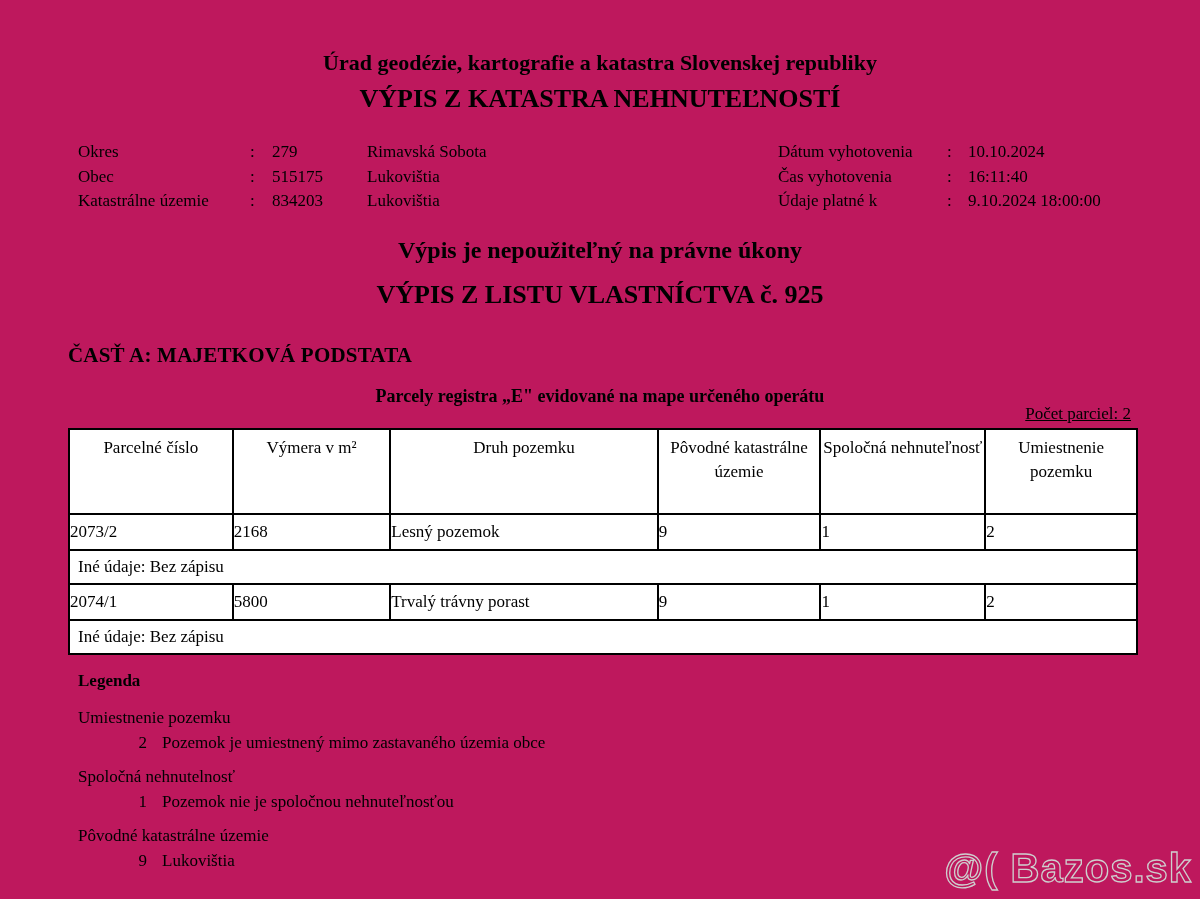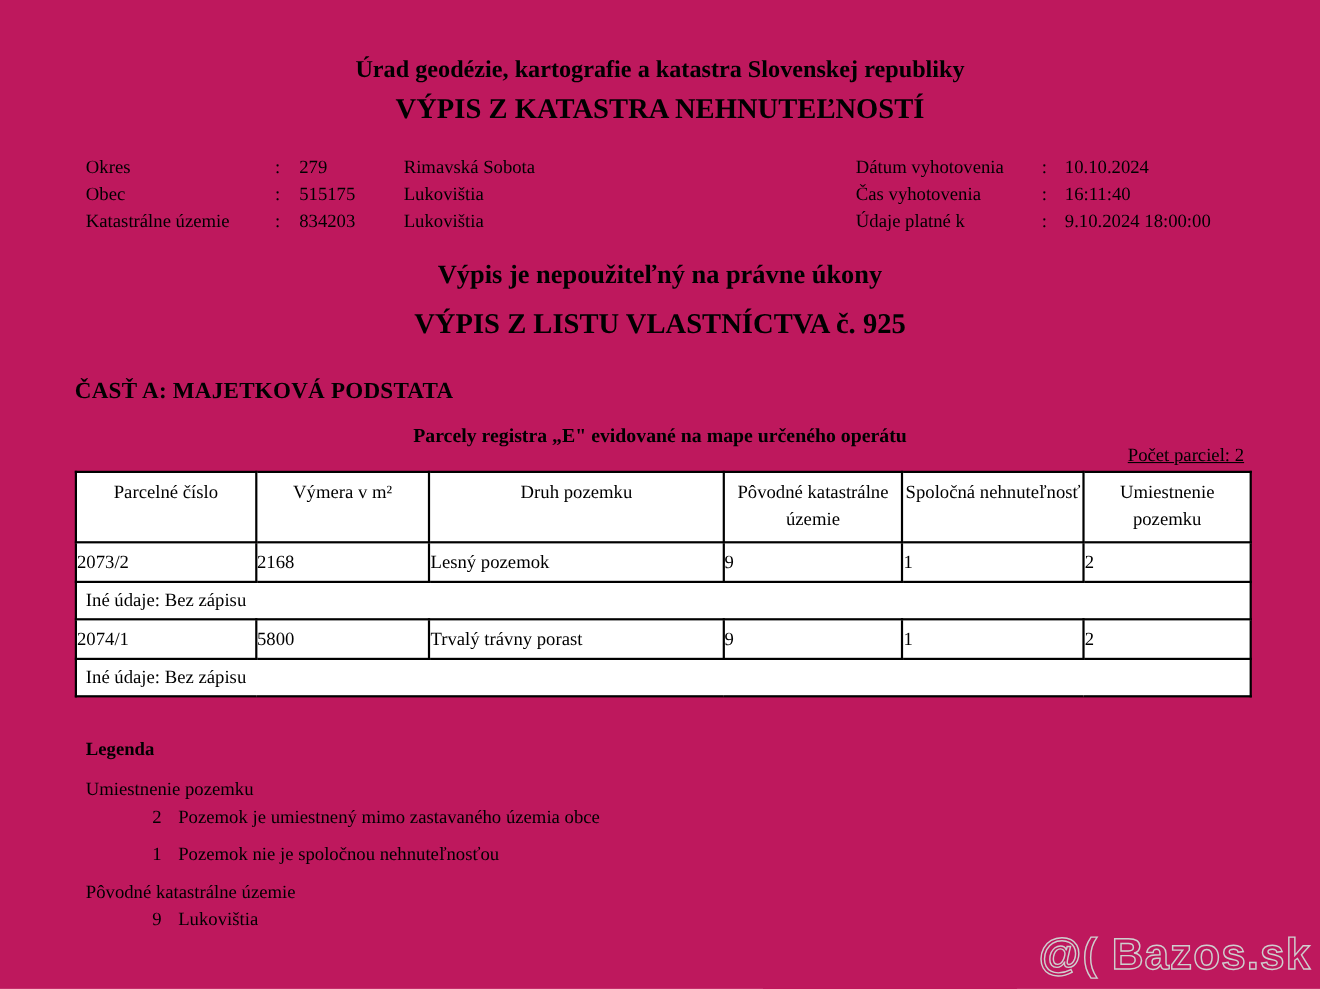--- a/index.html
+++ b/index.html
@@ -54,21 +54,21 @@
     font-size: 17px;
   }
   .parcel-table th, .parcel-table td {
     border: 2px solid #000000;
     background: #ffffff;
   }
   .parcel-table th {
     font-weight: normal;
     vertical-align: top;
     text-align: center;
-    height: 64px;
+    height: 85px;
     padding-top: 6px;
     line-height: 24px;
   }
   .parcel-table td.val {
     height: 36px;
     text-align: left;
     padding-right: 8px;
     vertical-align: middle;
   }
   .parcel-table td.other {
@@ -212,20 +212,21 @@
     <div class="legend-title">Legenda</div>
 
     <div class="legend-group">
       <div class="legend-group-heading">Umiestnenie pozemku</div>
       <div class="legend-entry">
         <span class="legend-code">2</span><span>Pozemok je umiestnený mimo zastavaného územia obce</span>
       </div>
     </div>
 
     <div class="legend-group">
+      <div class="legend-group-heading">Spoločná nehnutelnosť</div>
       <div class="legend-entry">
         <span class="legend-code">1</span><span>Pozemok nie je spoločnou nehnuteľnosťou</span>
       </div>
     </div>
 
     <div class="legend-group">
       <div class="legend-group-heading">Pôvodné katastrálne územie</div>
       <div class="legend-entry">
         <span class="legend-code">9</span><span>Lukovištia</span>
       </div>

